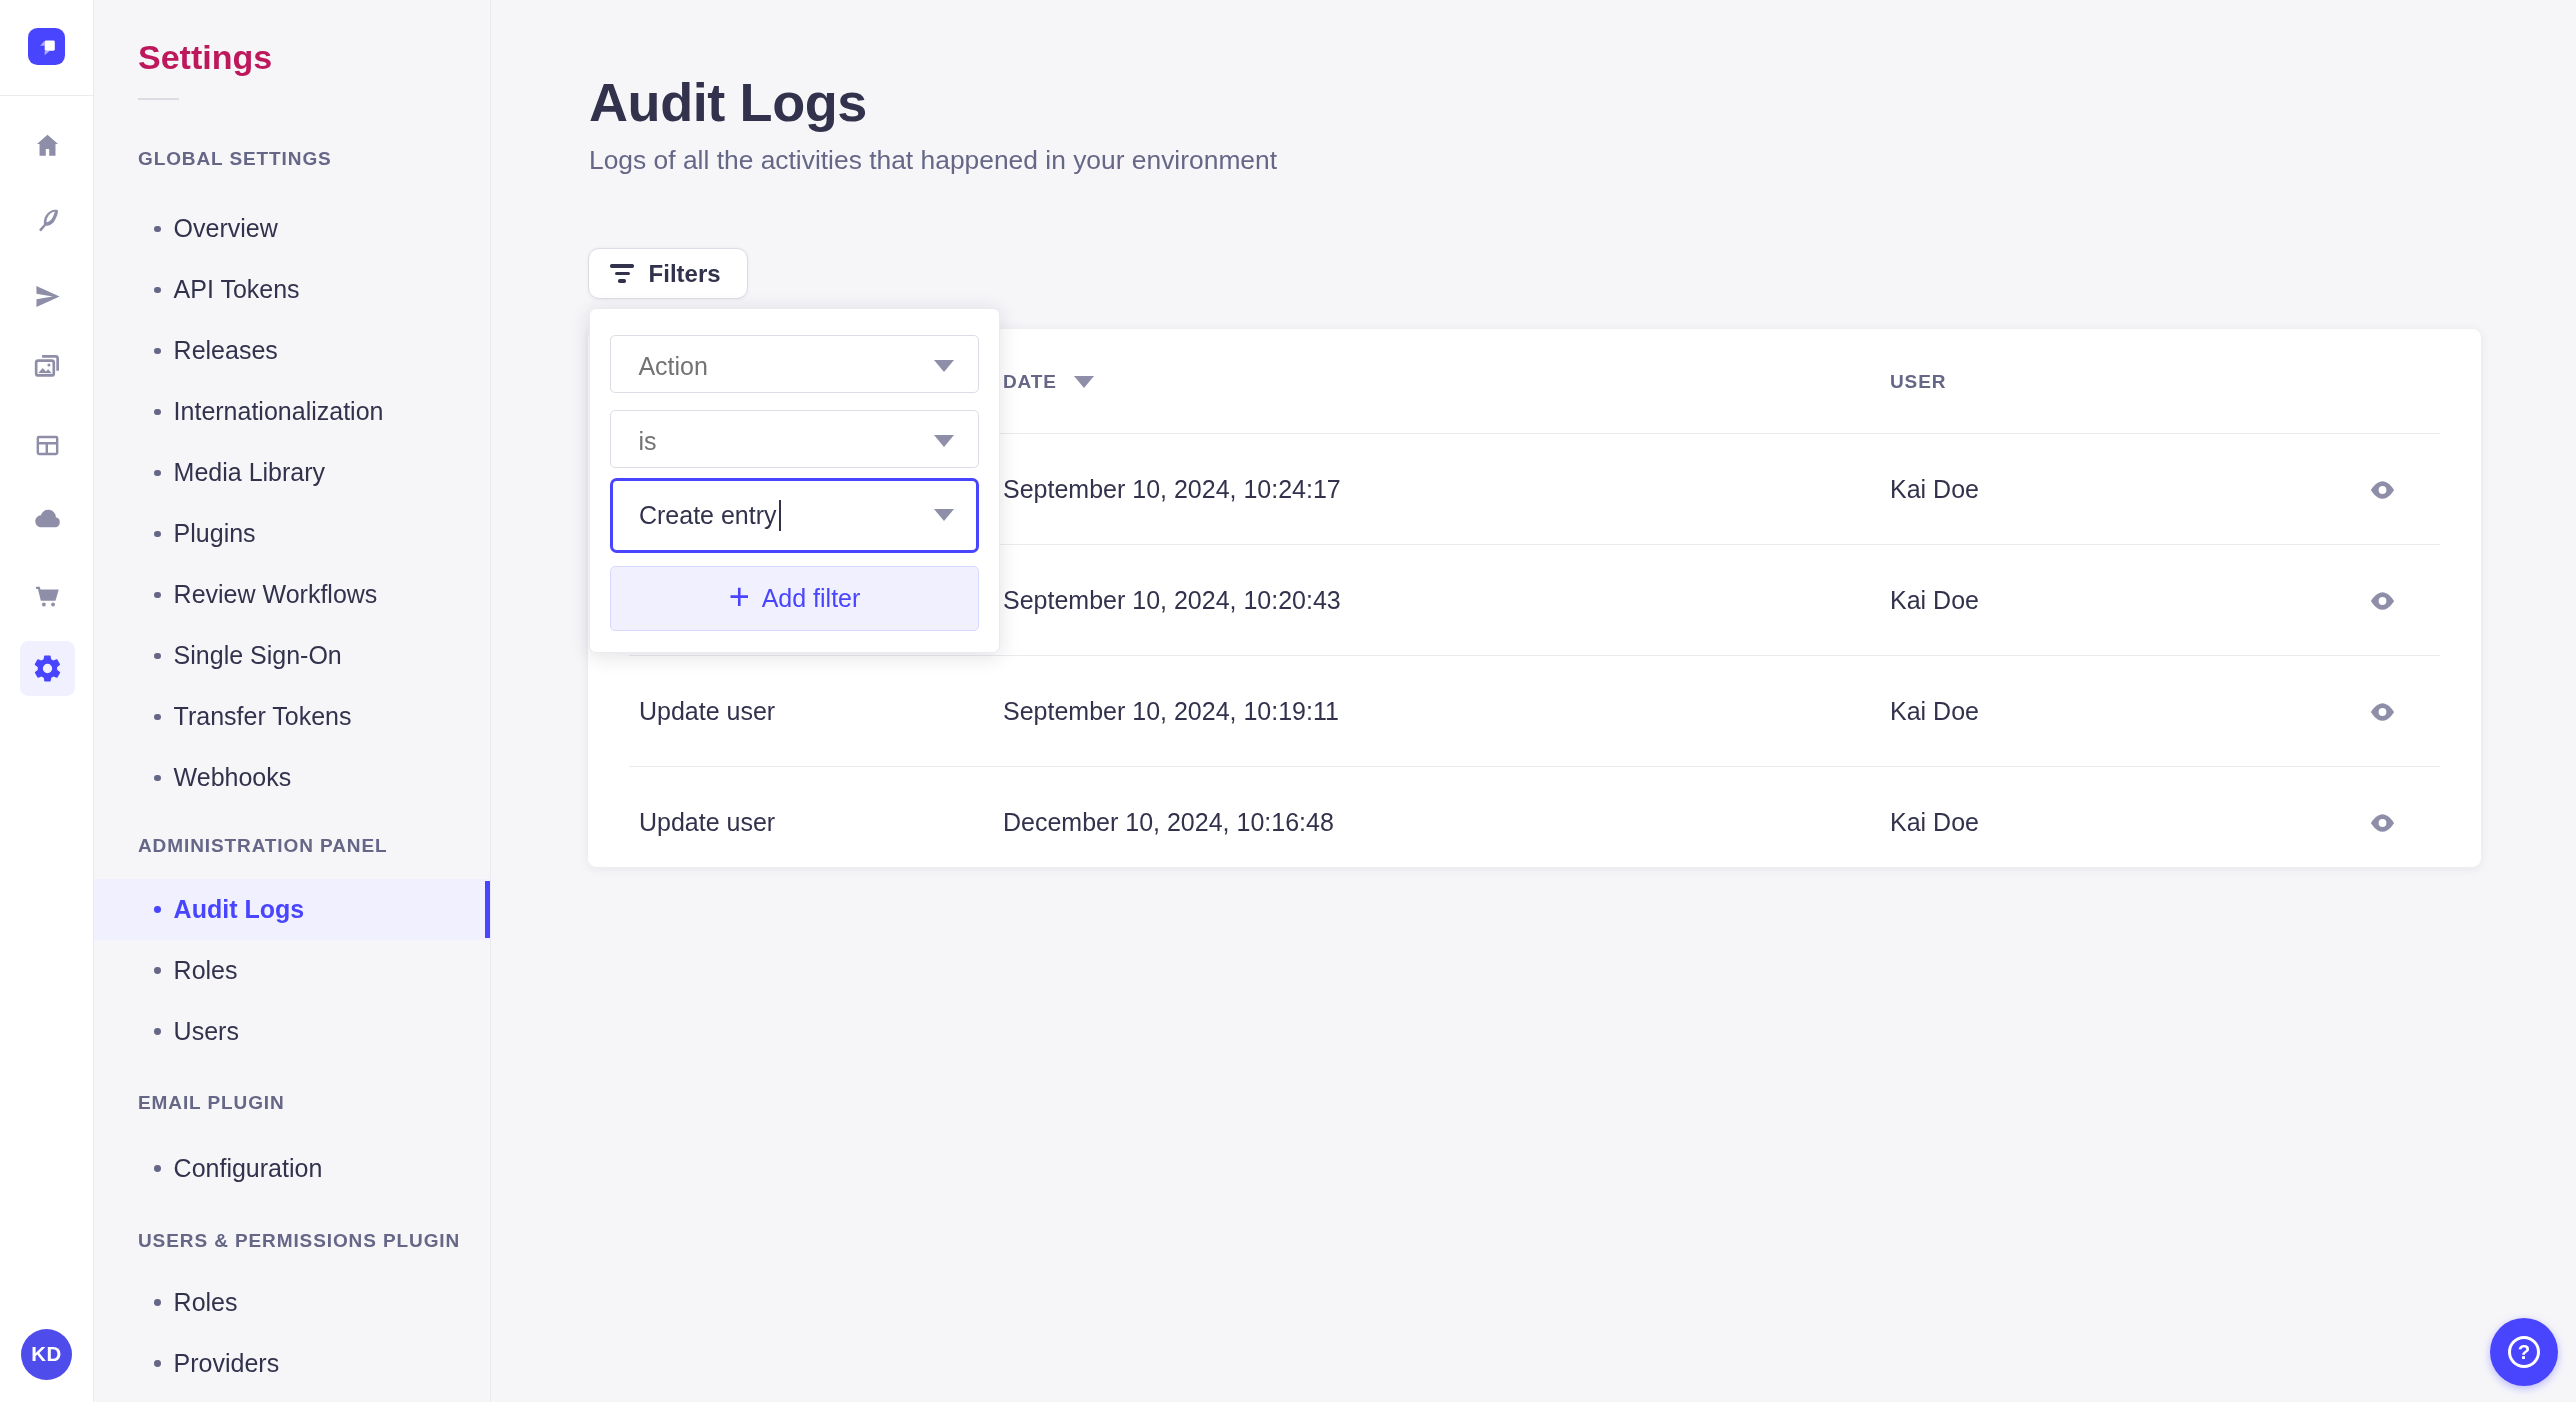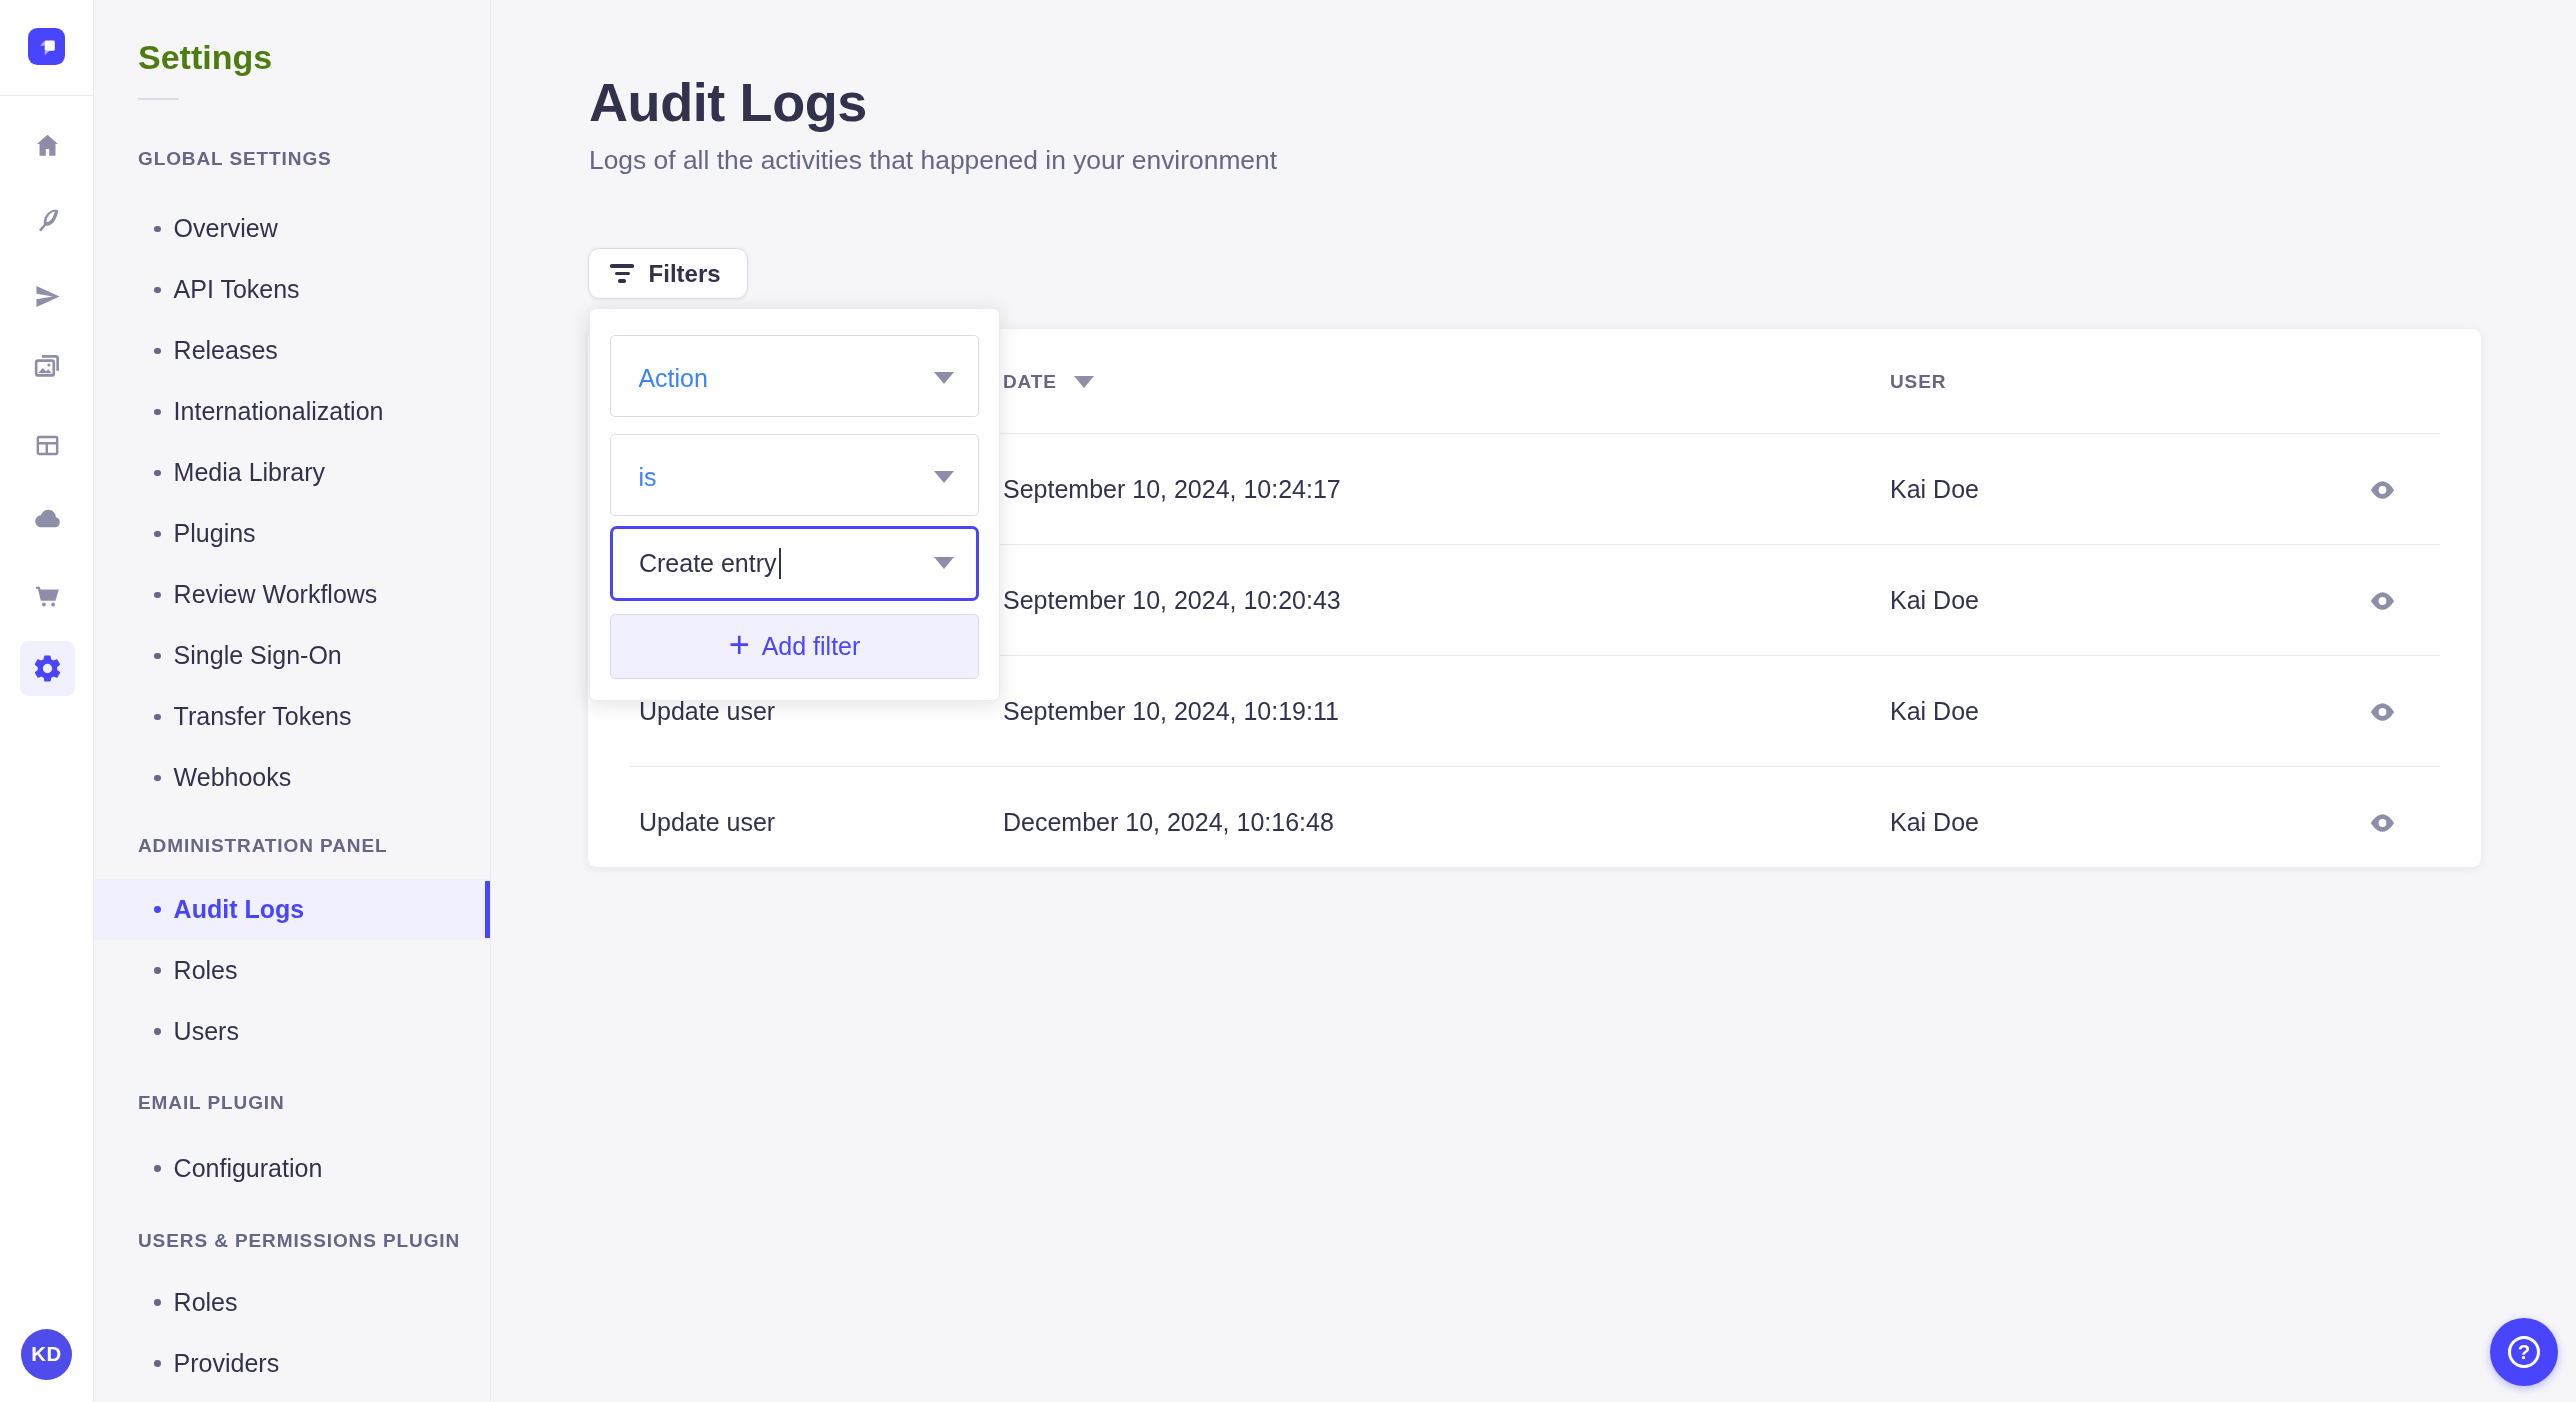--- a/index.html
+++ b/index.html
@@ -13,21 +13,21 @@
   .rail-divider { position:absolute; left:0; top:95px; width:94px; height:0.9px; background:#eaeaef; }
   .rail-btn { position:absolute; left:23px; width:48px; height:48px; border:none; background:transparent; display:flex; align-items:center; justify-content:center; cursor:pointer; border-radius:8.5px; }
   .rail-btn svg { fill:#8e8ea9; }
   .rail-btn.stroked svg { fill:none; stroke:#8e8ea9; }
   .rail-btn.active { left:19.6px; width:55px; height:55px; background:#f0f0ff; border-radius:8.5px; }
   .rail-btn.active svg { fill:#4945ff; }
   .rail-avatar { position:absolute; left:21px; top:1329px; width:51px; height:51px; border-radius:50%; background:#4f4cec; color:#ffffff; font-size:20.4px; font-weight:700; display:flex; align-items:center; justify-content:center; border:none; cursor:pointer; letter-spacing:0.4px; }
 
   
   .sidebar { position:absolute; left:94px; top:0; width:397px; height:1402px; background:#f6f6f9; border-right:0.9px solid #eaeaef; z-index:4; overflow:hidden; }
-  .sb-title { margin:37px 0 0 44px; font-size:34px; font-weight:700; color:#4d7c0f; line-height:41px; }
+  .sb-title { margin:37px 0 0 44px; font-size:34px; font-weight:700; color:#be185d; line-height:41px; }
   .sb-title-divider { margin:20.4px 0 0 44px; width:41px; height:1.7px; background:#dcdce4; }
   .sb-section-label { margin-left:44px; font-size:19px; font-weight:700; color:#666687; letter-spacing:0.9px; line-height:20.4px; text-transform:uppercase; }
   .sb-section-label.first { margin-top:49px; }
   .sb-list { list-style:none; }
   .sb-item { position:relative; height:61px; display:flex; align-items:center; padding-left:60px; cursor:pointer; }
   .bullet { width:6.8px; height:6.8px; border-radius:50%; background:#666687; flex:0 0 auto; }
   .sb-item-label { margin-left:12.8px; font-size:25px; color:#32324d; line-height:31px; }
   .sb-item.active { background:#f0f0ff; }
   .sb-item.active .bullet { background:#4945ff; }
   .sb-item.active .sb-item-label { color:#4945ff; font-weight:600; }
@@ -50,21 +50,21 @@
   .thead { height:105px; }
   .th { font-size:19px; font-weight:700; color:#666687; letter-spacing:0.9px; text-transform:uppercase; display:flex; align-items:center; }
   .sort-caret { margin-left:17px; width:0; height:0; border-left:10.2px solid transparent; border-right:10.2px solid transparent; border-top:12px solid #8e8ea9; }
   .tr { height:111px; cursor:pointer; }
   .td { font-size:25px; color:#32324d; }
   .eye-btn { width:68px; height:68px; border:none; background:transparent; display:flex; align-items:center; justify-content:center; cursor:pointer; justify-self:center; }
   .eye-btn svg { fill:#8e8ea9; }
 
   
   .popover { position:absolute; left:589px; top:308px; width:411px; background:#ffffff; border:0.9px solid #eaeaef; border-radius:6.8px; box-shadow:0 3.4px 20.4px rgba(33,33,52,.13); padding:25.6px 20.4px 20.4px; z-index:10; }
-  .pop-select { height:82px; border:1.7px solid #dcdce4; border-radius:5.1px; background:#fff; display:flex; align-items:center; padding:5px 24px 0 27px; font-size:25px; color:#3b82f6; cursor:pointer; }
+  .pop-select { height:58px; border:1.7px solid #dcdce4; border-radius:5.1px; background:#fff; display:flex; align-items:center; padding:5px 24px 0 27px; font-size:25px; color:#737373; cursor:pointer; }
   .pop-select + .pop-select { margin-top:17px; }
   .chevron { margin-left:auto; width:0; height:0; border-left:10.2px solid transparent; border-right:10.2px solid transparent; border-top:12px solid #8e8ea9; }
   .pop-combobox { margin-top:10.2px; height:75px; border:3.4px solid #4945ff; border-radius:6.8px; background:#fff; display:flex; align-items:center; padding:0 22px 0 25.6px; font-size:25px; color:#32324d; cursor:text; }
   .text-cursor { width:1.7px; height:31px; background:#32324d; margin-left:2.6px; }
   .add-filter-btn { margin-top:13.6px; width:100%; height:65px; background:#f0f0ff; border:1.7px solid #d9d8ff; border-radius:5.1px; display:flex; align-items:center; justify-content:center; gap:12px; cursor:pointer; }
   .add-filter-btn .plus { font-size:36px; font-weight:400; color:#4945ff; line-height:1; margin-top:-3.4px; }
   .add-filter-btn .lbl { font-size:25px; font-weight:400; color:#4945ff; }
 
   
   .help-btn { position:absolute; left:2490px; top:1318px; width:68px; height:68px; border-radius:50%; background:#4945ff; border:none; cursor:pointer; display:flex; align-items:center; justify-content:center; box-shadow:0 2.6px 8.5px rgba(73,69,255,.35); z-index:20; }

